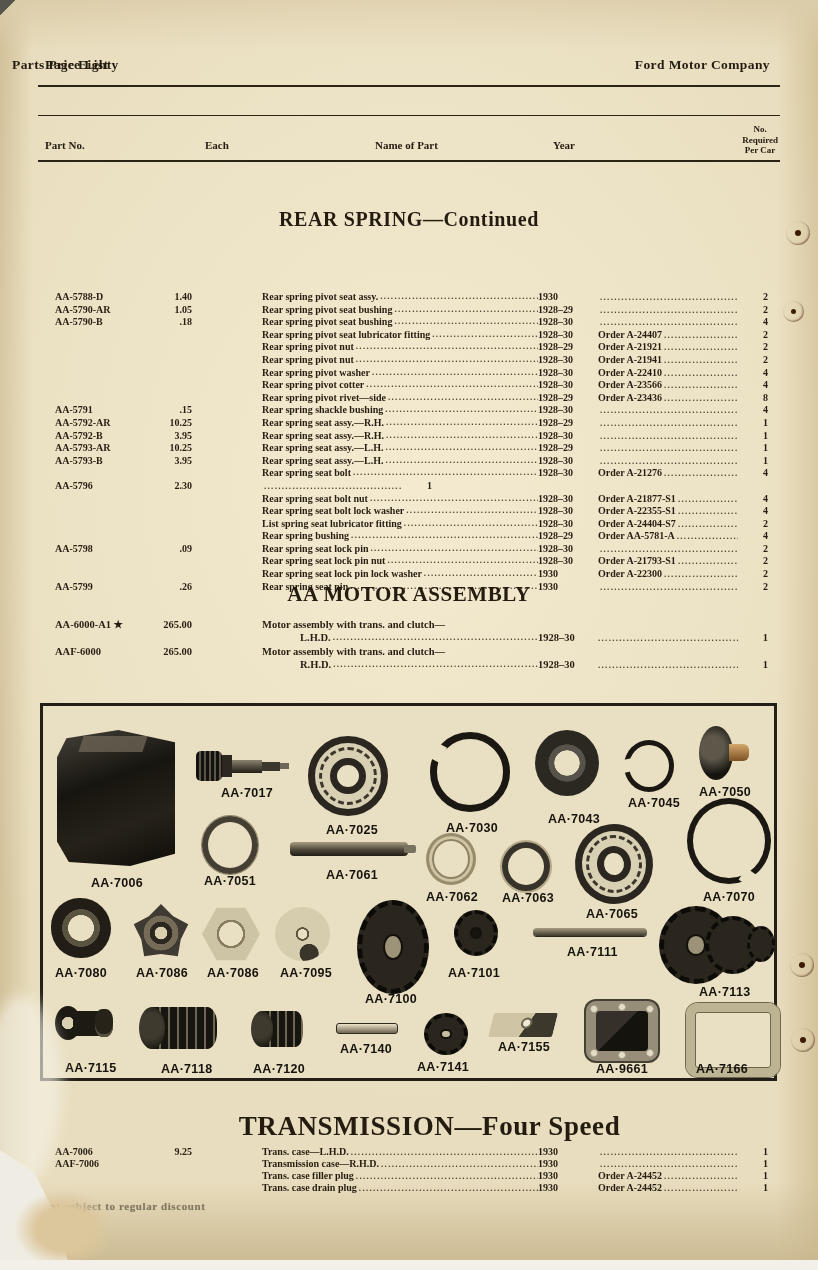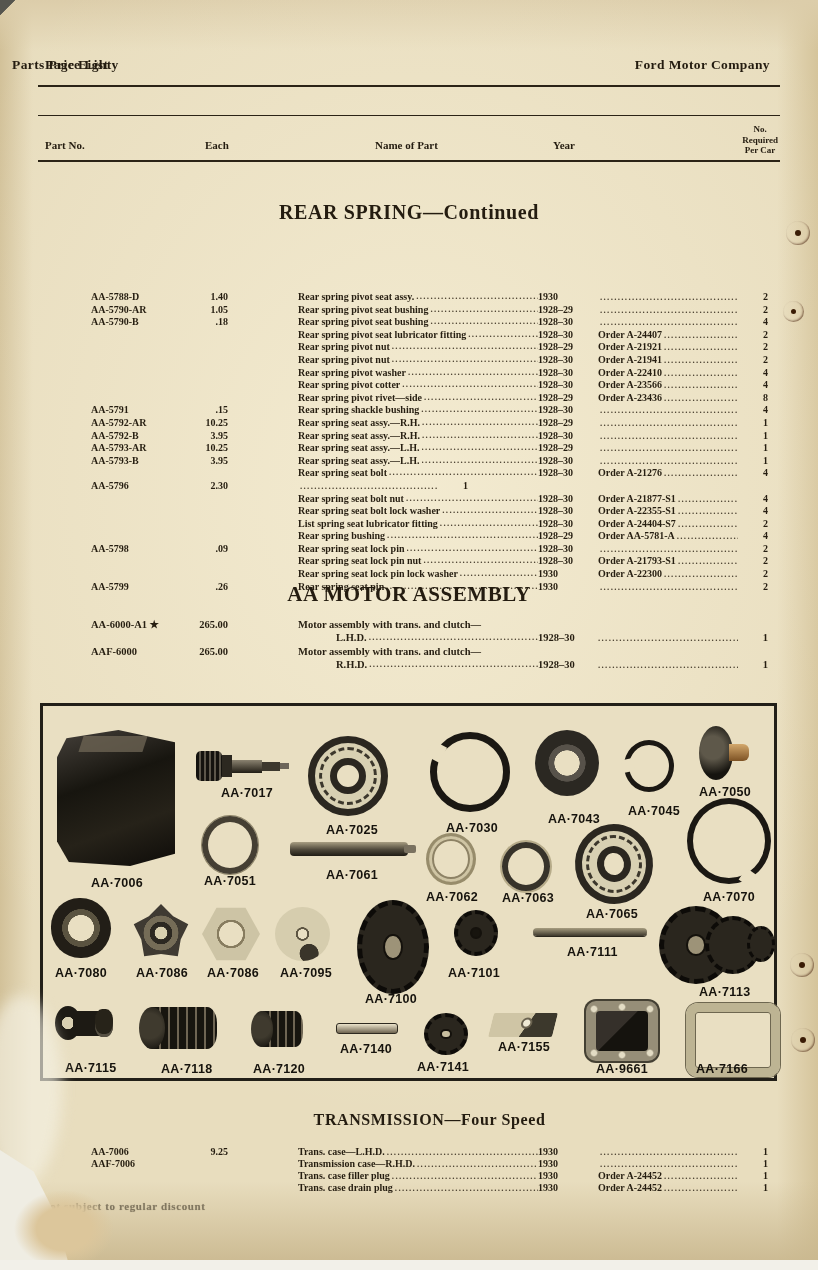--- a/index.html
+++ b/index.html
@@ -14,21 +14,21 @@
       #e8ddbe;
     font-family:"Liberation Serif", serif;}
   .abs{position:absolute;}
   .rule{position:absolute;left:38px;right:38px;background:#2b2316;}
   .hdr{font:700 13.5px "Liberation Serif", serif;letter-spacing:.4px;white-space:nowrap;}
   .colhead{font:700 11px "Liberation Serif", serif;white-space:nowrap;}
   .reqcol{font:700 9px/10.5px "Liberation Serif", serif;text-align:center;}
   .sec-title{position:absolute;left:0;right:0;text-align:center;font:700 20px "Liberation Serif", serif;letter-spacing:.6px;}
   
   .ptable{position:absolute;left:55px;right:50px;}
-  .prow{display:flex;align-items:baseline;font:700 10px/11.6px "Liberation Serif", serif;color:#261e11;margin-left:36px;}
+  .prow{display:flex;align-items:baseline;font:700 10px/11.6px "Liberation Serif", serif;color:#261e11;}
   .c-part{width:95px;flex:none;white-space:nowrap;}
   .c-price{width:42px;flex:none;text-align:right;white-space:nowrap;}
   .c-gap{width:70px;flex:none;}
   .c-namewrap{flex:1;display:flex;align-items:flex-end;min-width:0;}
   .c-nm{flex:none;white-space:nowrap;padding-right:2px;}
   .c-dots{flex:1;overflow:hidden;white-space:nowrap;color:#4b4030;font-size:9px;}
   .c-dots::after{content:"....................................................................................................";letter-spacing:1.3px;}
   .c-year{width:60px;flex:none;white-space:nowrap;}
   .c-order{width:140px;flex:none;display:flex;align-items:baseline;min-width:0;}
   .c-ord-t{flex:none;white-space:nowrap;padding-right:2px;}
@@ -67,21 +67,21 @@
   <div class="abs colhead" style="left:205px;top:139px;">Each</div>
   <div class="abs colhead" style="left:375px;top:139px;">Name of Part</div>
   <div class="abs colhead" style="left:553px;top:139px;">Year</div>
   <div class="abs reqcol" style="right:40px;top:124px;">
     <div>No.</div>
     <div>Required</div>
     <div>Per Car</div>
   </div>
   <div class="rule" style="top:160px;height:2px;"></div>
 
-  <div class="sec-title" style="top:201px;">REAR SPRING—Continued</div>
+  <div class="sec-title" style="top:208px;">REAR SPRING—Continued</div>
 
   <div class="ptable" style="top:291px;">
 
       <div class="prow">
         <span class="c-part">AA-5788-D</span>
         <span class="c-price">1.40</span>
         <span class="c-gap"></span>
         <span class="c-namewrap">
           <span class="c-nm">Rear spring pivot seat assy.</span>
           <span class="c-dots"></span>
@@ -537,21 +537,21 @@
     </div>
     <span class="plabel" style="left:403px;top:115px;">AA·7030</span>
 
     <div class="abs" style="left:492px;top:24px;width:64px;height:66px;border-radius:50%;
       background:radial-gradient(circle,#e9dfc2 0 27%,#57524a 28% 40%,#2b2822 41% 74%,#938d7b 75% 84%,#35322a 85% 100%);"></div>
     <span class="plabel" style="left:505px;top:106px;">AA·7043</span>
 
     <div class="cring" style="left:581px;top:34px;width:40px;height:42px;border-width:5px;">
       <div class="gapc" style="left:-7px;top:14px;width:12px;height:13px;transform:rotate(-12deg);"></div>
     </div>
-    <span class="plabel" style="left:585px;top:98px;">AA·7045</span>
+    <span class="plabel" style="left:585px;top:90px;">AA·7045</span>
 
     <div class="abs" style="left:654px;top:20px;width:58px;height:58px;">
       <span class="abs" style="left:2px;top:0;width:34px;height:54px;border-radius:50%;background:radial-gradient(circle at 40% 40%,#5e584a 0 30%,#16140f 70%);"></span>
       <span class="abs" style="left:32px;top:18px;width:20px;height:17px;border-radius:0 6px 6px 0;background:linear-gradient(180deg,#d3a86c,#7d5224);"></span>
     </div>
     <span class="plabel" style="left:656px;top:79px;">AA·7050</span>
 
     <div class="abs" style="left:383px;top:127px;width:44px;height:46px;border-radius:50%;border:3px solid #978c6b;box-shadow:inset 0 0 0 3px #cfc5a4, inset 0 0 0 5px #8d8265;"></div>
     <span class="plabel" style="left:383px;top:184px;">AA·7062</span>
 
@@ -642,21 +642,21 @@
       background-image:radial-gradient(circle at 8px 8px,#e3dcc4 0 2.5px,rgba(0,0,0,0) 4px),radial-gradient(circle at 64px 8px,#e3dcc4 0 2.5px,rgba(0,0,0,0) 4px),radial-gradient(circle at 8px 52px,#e3dcc4 0 2.5px,rgba(0,0,0,0) 4px),radial-gradient(circle at 64px 52px,#e3dcc4 0 2.5px,rgba(0,0,0,0) 4px),radial-gradient(circle at 36px 6px,#e3dcc4 0 2.5px,rgba(0,0,0,0) 4px),radial-gradient(circle at 36px 54px,#e3dcc4 0 2.5px,rgba(0,0,0,0) 4px);
       box-shadow:0 0 0 2px #444033;"></div>
     <div class="abs" style="left:553px;top:305px;width:52px;height:40px;border-radius:4px;background:linear-gradient(135deg,#35302a 0 45%,#15130e 46% 100%);"></div>
     <span class="plabel" style="left:553px;top:356px;">AA·9661</span>
 
     <div class="abs" style="left:643px;top:297px;width:76px;height:56px;border-radius:12px;border:9px solid #bdb493;
       box-shadow:0 0 0 1px #6e6750, inset 0 0 0 1px #6e6750;"></div>
     <span class="plabel" style="left:653px;top:356px;">AA·7166</span>
   </div>
 
-  <div class="sec-title" style="top:1111px;font-size:16px;padding-left:41px;">TRANSMISSION—Four Speed</div>
+  <div class="sec-title" style="top:1111px;font-size:27px;padding-left:41px;">TRANSMISSION—Four Speed</div>
   <div class="ptable trow" style="top:1146px;">
 
       <div class="prow trow">
         <span class="c-part">AA-7006</span>
         <span class="c-price">9.25</span>
         <span class="c-gap"></span>
         <span class="c-namewrap">
           <span class="c-nm">Trans. case—L.H.D.</span>
           <span class="c-dots"></span>
           <span class="c-year">1930</span>

